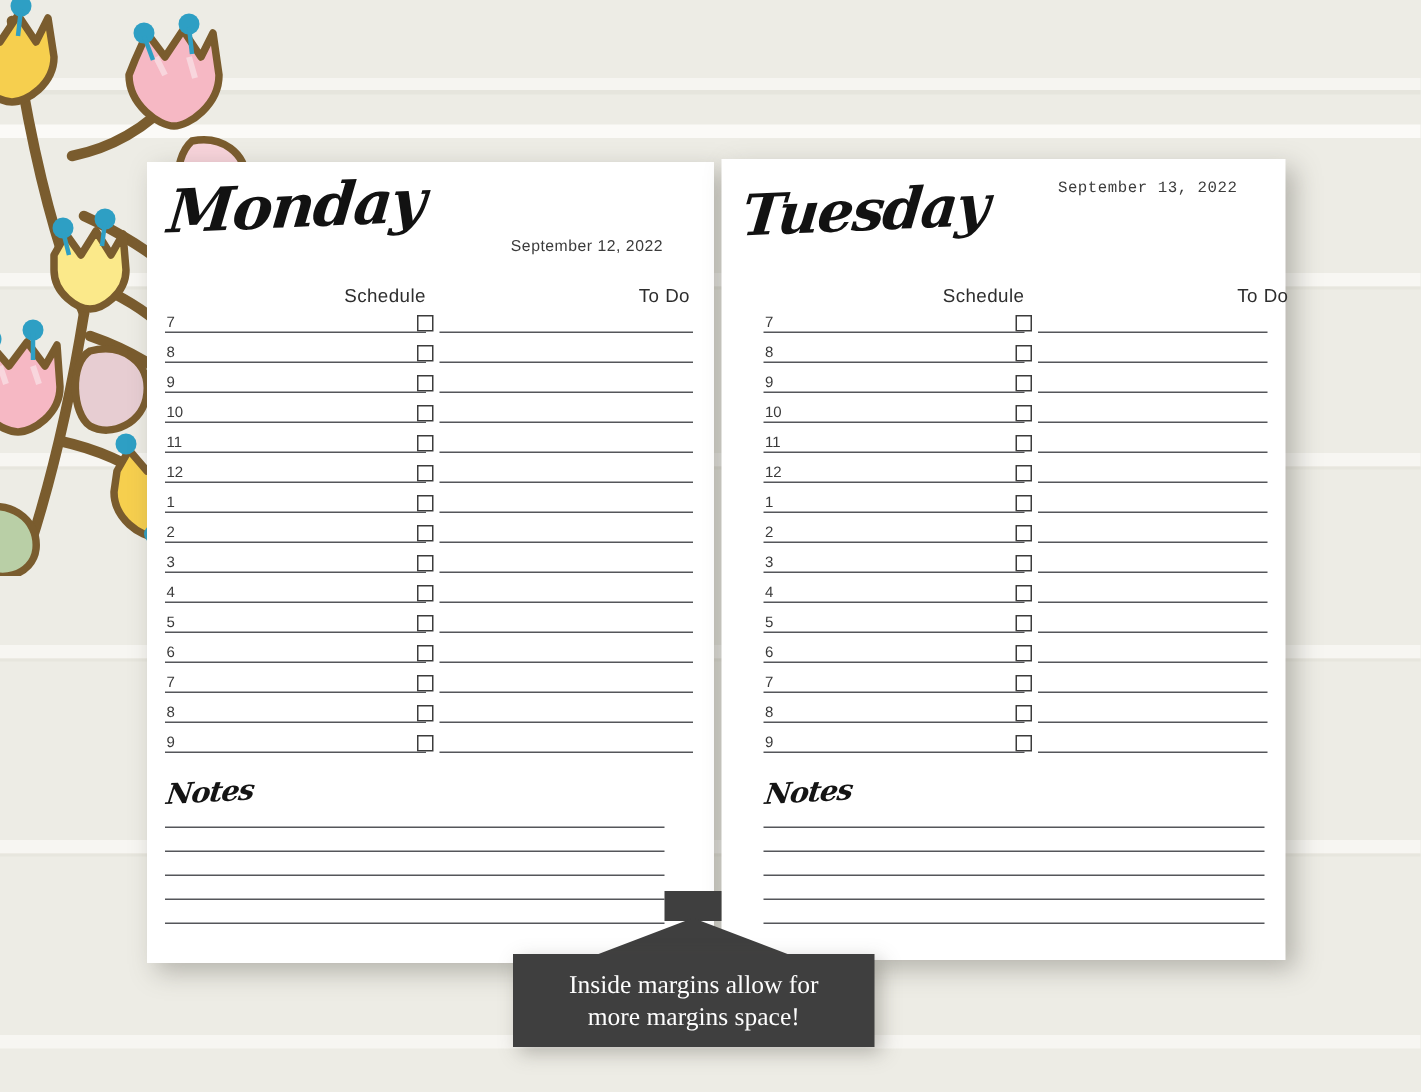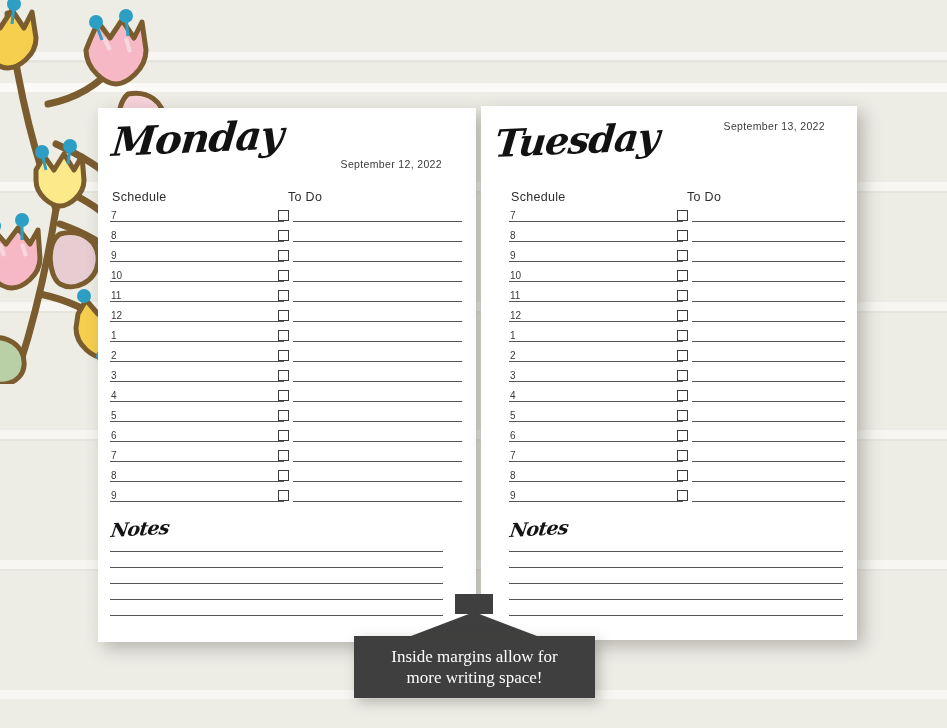--- a/index.html
+++ b/index.html
@@ -35,36 +35,36 @@
   #page-left{left:98px;top:108px;width:378px;height:534px;}
   #page-right{left:481px;top:106px;width:376px;height:534px;}
 
   .pg-inner{position:absolute;inset:0;}
 
   .date{
     position:absolute;top:14px;font-size:10.5px;color:#3b3b3b;
     letter-spacing:.35px;white-space:nowrap;
   }
   #page-left .date{right:34px;margin-top:36px;}
-  #page-right .date{right:32px;}
+  #page-right .date{right:32px;font-family:Liberation Mono, monospace;}
 
   .dayname{
     position:absolute;left:14px;top:12px;
     font-family:"DejaVu Serif", serif;
     font-style:italic;font-weight:700;
     font-size:40px;line-height:44px;color:#121212;
     transform:skewX(-8deg) rotate(-2.5deg);
     transform-origin:left center;
     letter-spacing:-1.2px;
   }
   #page-right .dayname{top:16px;font-size:38px;}
 
   .col-head{
     position:absolute;font-size:12.5px;color:#2e2e2e;
-    letter-spacing:.3px;text-align:left;
+    letter-spacing:.3px;text-align:right;
   }
 
   .rows{position:absolute;}
   .row{position:relative;height:20px;}
   .row .rule{
     position:absolute;left:0;right:0;bottom:0;height:0;
     border-bottom:1.3px solid #55565a;
   }
   .row .hr-label{
     position:absolute;left:1px;bottom:1px;
@@ -81,21 +81,21 @@
     font-family:"DejaVu Serif", serif;
     font-style:italic;font-weight:700;
     font-size:19px;color:#141414;
     transform:skewX(-10deg) rotate(-3deg);
     transform-origin:left center;letter-spacing:-.8px;
   }
   .notes-lines{position:absolute;}
   .nline{height:15px;border-bottom:1.4px solid #55565a;}
 
   
-  #callout{position:absolute;left:354px;top:636px;width:289px;height:62px;}
+  #callout{position:absolute;left:342px;top:636px;width:289px;height:62px;}
   #callout-box{
     position:absolute;left:0;top:0;width:241px;height:62px;
     background:#3f3f3f;box-shadow:4px 4px 12px rgba(80,78,70,.35);
   }
   #callout-arrow{
     position:absolute;left:57px;top:-24px;width:0;height:0;
     border-left:63px solid transparent;border-right:63px solid transparent;
     border-bottom:24px solid #3f3f3f;
   }
   #callout-stem{
@@ -478,16 +478,16 @@
       </div>
   </div>
 </div>
 
 <div id="callout">
   <div id="callout-stem"></div>
   <div id="callout-arrow"></div>
   <div id="callout-box">
     <div id="callout-text">
       <span>Inside margins allow for</span>
-      <span>more writing space!</span>
+      <span>more margins space!</span>
     </div>
   </div>
 </div>
 
 </body></html>

